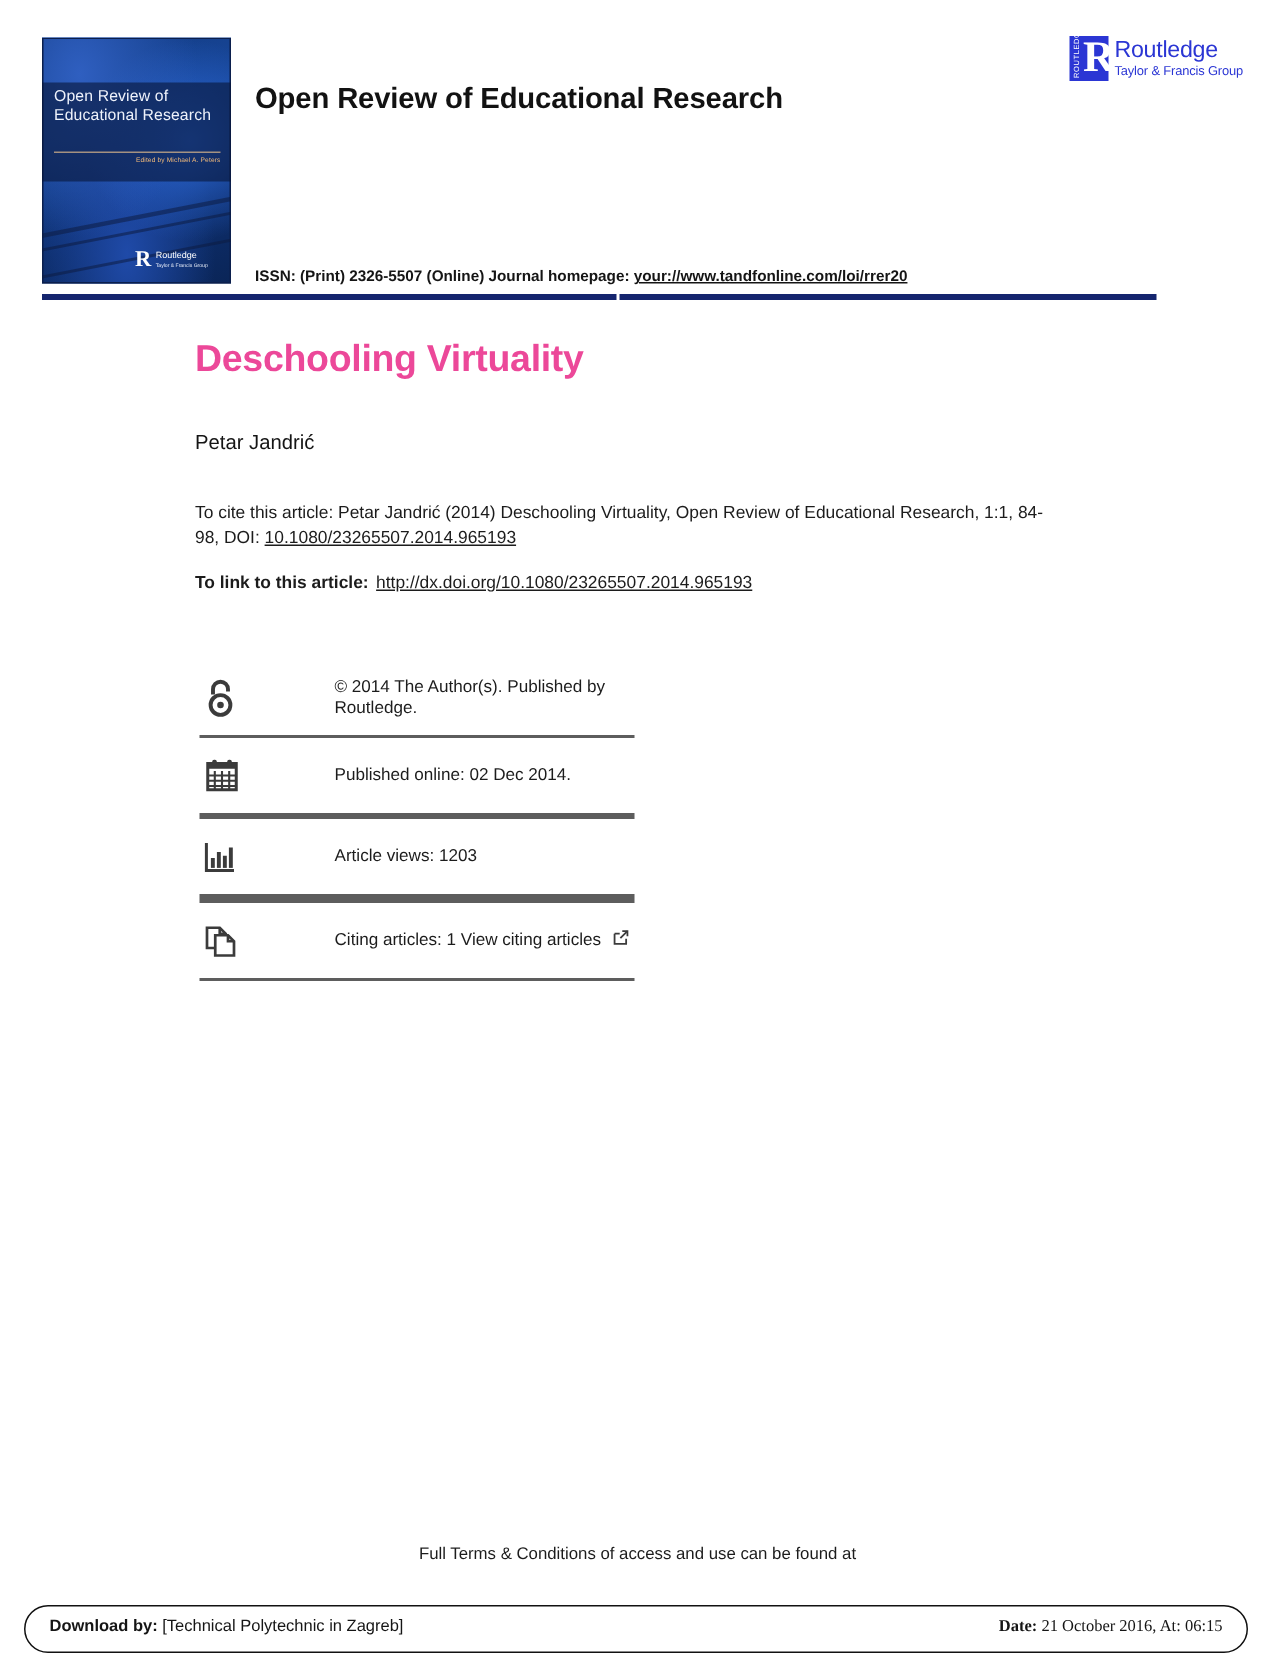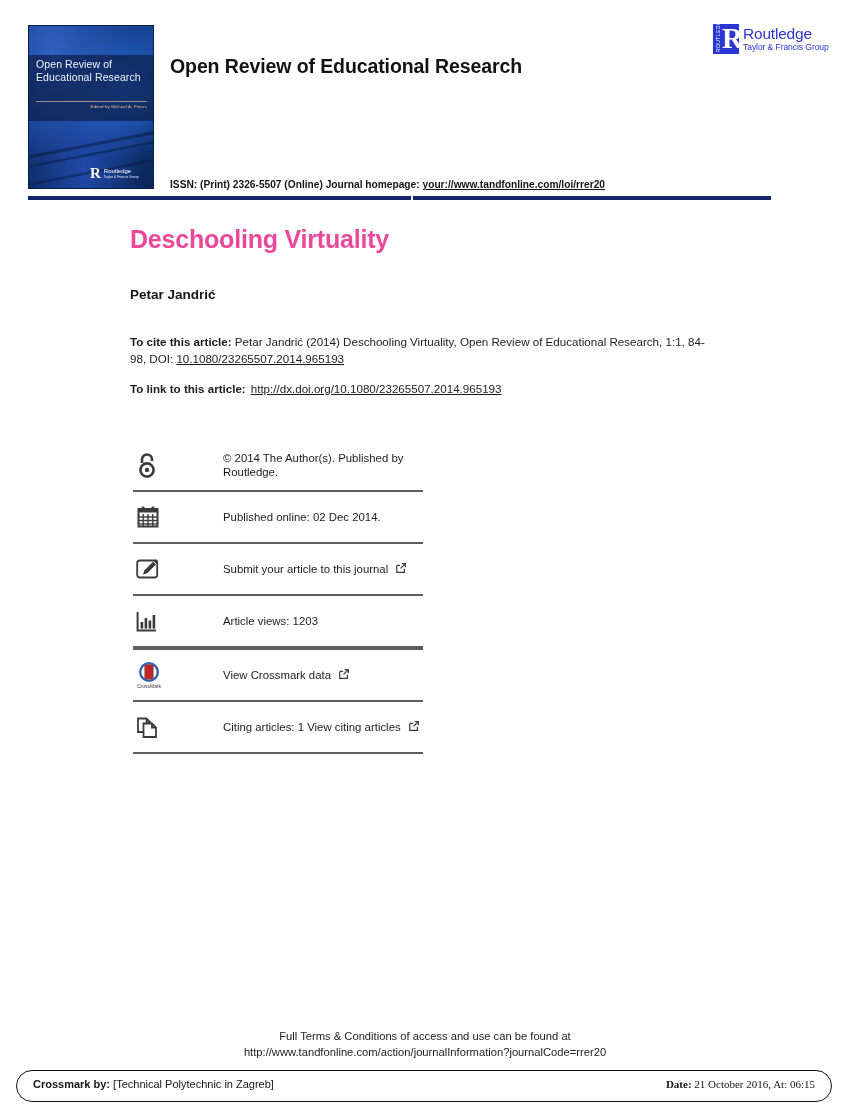--- a/index.html
+++ b/index.html
@@ -186,32 +186,32 @@
     left: 130px; top: 225px;
     font-size: 25px;
     font-weight: bold;
     color: #ec4899;
     letter-spacing: -0.2px;
   }
   .art-author {
     position: absolute;
     left: 130px; top: 287px;
     font-size: 13.5px;
-    font-weight: bold;
+    font-weight: normal;
     color: #151515;
   }
   .cite-block {
     position: absolute;
     left: 130px; top: 334px;
     width: 575px;
     font-size: 11.6px;
     line-height: 16.5px;
     color: #1c1c1c;
   }
-  .cite-block b { font-weight: bold; margin-top: 12px; }
+  .cite-block b { font-weight: normal; margin-top: 12px; }
   .cite-block a {
     color: #1c1c1c;
     text-decoration: underline;
   }
   .link-block {
     position: absolute;
     left: 130px; top: 381px;
     font-size: 11.6px;
     line-height: 16.5px;
     color: #1c1c1c;
@@ -376,77 +376,38 @@
           <line x1="2.5" y1="12" x2="21.5" y2="12"></line>
           <line x1="2.5" y1="15.5" x2="21.5" y2="15.5"></line>
           <line x1="2.5" y1="19" x2="21.5" y2="19"></line>
         </g>
       </svg>
     </div>
     <div class="meta-label">Published online: 02 Dec 2014.</div>
   </div>
   <div class="meta-div"></div>
 
-  <div class="meta-row">
-    <div class="meta-icon">
-      <svg width="25" height="22" viewBox="0 0 25 22" aria-hidden="true">
-        <rect x="1.2" y="2.5" width="20" height="17" rx="2.5" fill="none" stroke="#3b3b3b" stroke-width="1.8"></rect>
-        <path d="M7 16.5 l1.3-4 L18.5 2.2 a2 2 0 0 1 2.9 2.9 L11.2 15.2 Z" fill="#3b3b3b"></path>
-        <path d="M17.4 3.4 l3.1 3.1" stroke="#ffffff" stroke-width="1"></path>
-      </svg>
-    </div>
-    <div class="meta-label">
-      <span>Submit your article to this journal</span>
-      <span class="ext">
-        <svg width="12" height="12" viewBox="0 0 14 14" aria-hidden="true">
-          <path d="M2 4 h4 M2 4 v8 h9 V8" fill="none" stroke="#3b3b3b" stroke-width="1.4"></path>
-          <path d="M8 2 h4 v4" fill="none" stroke="#3b3b3b" stroke-width="1.4"></path>
-          <line x1="12" y1="2" x2="6.5" y2="7.5" stroke="#3b3b3b" stroke-width="1.4"></line>
-        </svg>
-      </span>
-    </div>
-  </div>
   <div class="meta-div"></div>
 
   <div class="meta-row">
     <div class="meta-icon">
       <svg width="23" height="21" viewBox="0 0 23 21" aria-hidden="true">
         <path d="M1.6 1 V19.4 H20" fill="none" stroke="#3b3b3b" stroke-width="2"></path>
         <rect x="4.6" y="11" width="2.6" height="6.6" fill="#3b3b3b"></rect>
         <rect x="8.6" y="7" width="2.6" height="10.6" fill="#3b3b3b"></rect>
         <rect x="12.6" y="9.5" width="2.6" height="8.1" fill="#3b3b3b"></rect>
         <rect x="16.6" y="4" width="2.6" height="13.6" fill="#3b3b3b"></rect>
       </svg>
     </div>
     <div class="meta-label">Article views: 1203</div>
   </div>
   <div class="meta-div"></div>
 
   <div class="meta-div"></div>
 
-  <div class="meta-row">
-    <div class="meta-icon">
-      <svg width="26" height="30" viewBox="0 0 26 30" aria-hidden="true">
-        <circle cx="13" cy="12" r="10" fill="#2f63b8"></circle>
-        <circle cx="13" cy="12" r="7.6" fill="#ffffff"></circle>
-        <rect x="8.4" y="4.6" width="9.2" height="14.6" rx="2" fill="#b52a28"></rect>
-        <text x="13" y="27.5" font-family="Liberation Sans, sans-serif" font-size="5" fill="#3b3b3b" text-anchor="middle">CrossMark</text>
-      </svg>
-    </div>
-    <div class="meta-label">
-      <span>View Crossmark data</span>
-      <span class="ext">
-        <svg width="12" height="12" viewBox="0 0 14 14" aria-hidden="true">
-          <path d="M2 4 h4 M2 4 v8 h9 V8" fill="none" stroke="#3b3b3b" stroke-width="1.4"></path>
-          <path d="M8 2 h4 v4" fill="none" stroke="#3b3b3b" stroke-width="1.4"></path>
-          <line x1="12" y1="2" x2="6.5" y2="7.5" stroke="#3b3b3b" stroke-width="1.4"></line>
-        </svg>
-      </span>
-    </div>
-  </div>
   <div class="meta-div"></div>
 
   <div class="meta-row">
     <div class="meta-icon">
       <svg width="25" height="25" viewBox="0 0 25 25" aria-hidden="true">
         <path d="M2 3.5 h8.5 l4 4 V17 h-12.5 Z" fill="none" stroke="#3b3b3b" stroke-width="1.8"></path>
         <path d="M10.5 3.5 v4 h4" fill="none" stroke="#3b3b3b" stroke-width="1.8"></path>
         <path d="M7.5 8.5 h8.5 l4 4 V22 h-12.5 Z" fill="#ffffff" stroke="#3b3b3b" stroke-width="1.8"></path>
         <path d="M16 8.5 v4 h4" fill="none" stroke="#3b3b3b" stroke-width="1.8"></path>
       </svg>
@@ -461,23 +422,22 @@
         </svg>
       </span>
     </div>
   </div>
   <div class="meta-div"></div>
 
 </div>
 
 <div class="terms">
   <div>Full Terms &amp; Conditions of access and use can be found at</div>
-  <div>http://www.tandfonline.com/action/journalInformation?journalCode=rrer20</div>
 </div>
 
 <div class="dl-bar">
   <div class="dl-left">
-    <b>Crossmark by:</b><span> [Technical Polytechnic in Zagreb]</span>
+    <b>Download by:</b><span> [Technical Polytechnic in Zagreb]</span>
   </div>
   <div class="dl-right">
     <b>Date:</b><span> 21 October 2016, At: 06:15</span>
   </div>
 </div>
 
 </body></html>

